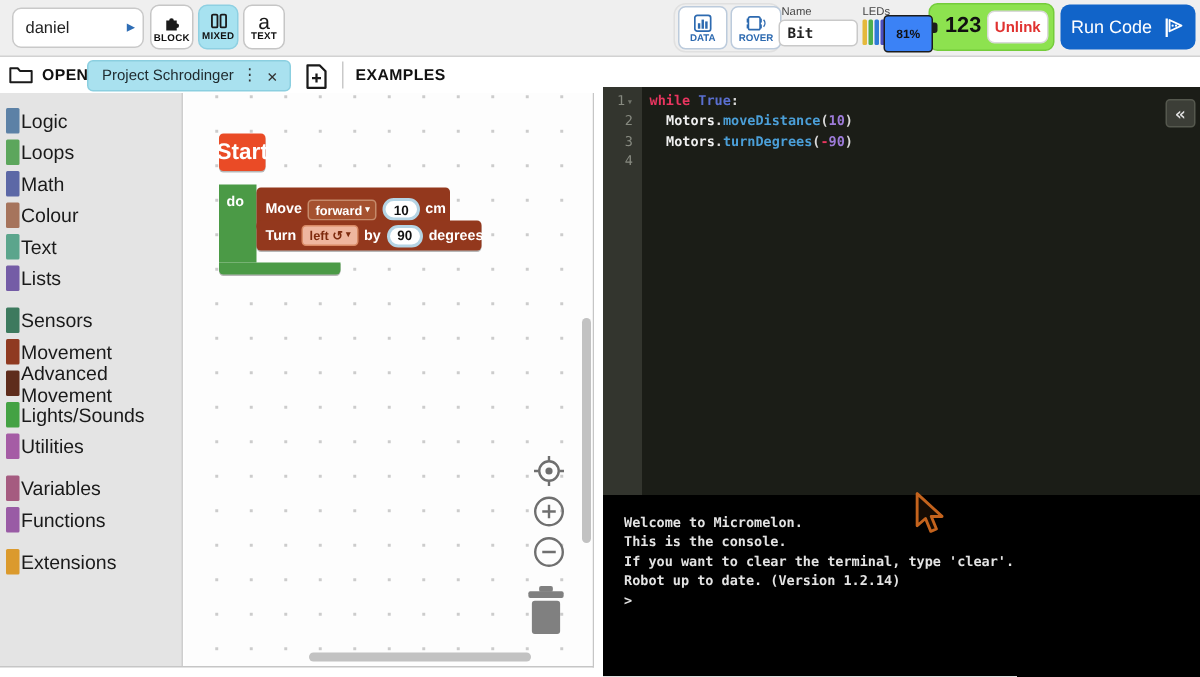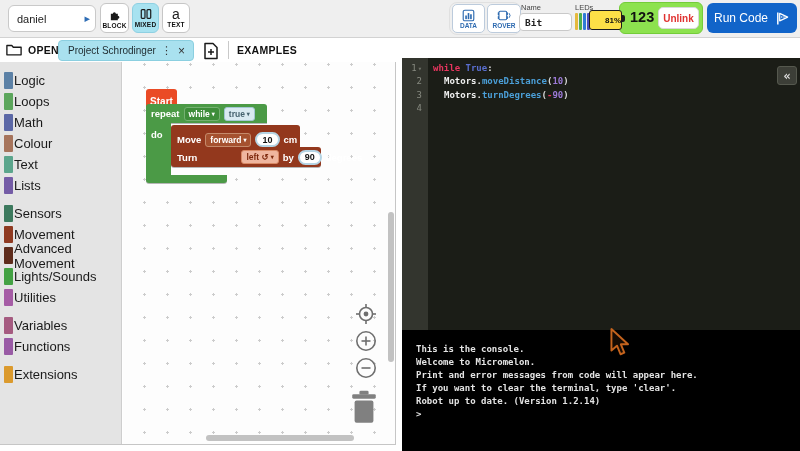--- a/index.html
+++ b/index.html
@@ -33,23 +33,23 @@
   .ib-data { left:452px; } .ib-rover { left:487px; width:34px; }
   .name-label { position:absolute; left:521px; top:3px; font-size:7.5px; color:#444; }
   .name-input { position:absolute; left:519px; top:13px; width:53px; height:18px;
     background:#fff; border:1px solid #c9c9c9; border-radius:4px;
     font:bold 9.5px "DejaVu Sans Mono",monospace; color:#222; padding:0 5px; outline:none; }
   .leds-label { position:absolute; left:575px; top:3px; font-size:7.5px; color:#444; }
   .led-bars { position:absolute; left:575px; top:13px; height:17px; display:flex; gap:1px; }
   .led-bar { width:3px; height:17px; border-radius:1px; }
   .green-panel { position:absolute; left:619px; top:2px; width:84px; height:32px;
     background:#8de24f; border:1px solid #74cc3a; border-radius:6px; }
-  .battery { position:absolute; left:589px; top:10px; width:33px; height:20px;
-    background:#fde047; border:1.5px solid #1c1c1c; border-radius:3px;
-    display:flex; align-items:center; justify-content:flex-end; z-index:2; }
+  .battery { position:absolute; left:589px; top:10px; width:33px; height:25px;
+    background:#3b82f6; border:1.5px solid #1c1c1c; border-radius:3px;
+    display:flex; align-items:center; justify-content:center; z-index:2; }
   .battery::after { content:""; position:absolute; right:-4px; top:3.5px; width:3px; height:7px;
     background:#1c1c1c; border-radius:0 2px 2px 0; }
   .battery span { font-size:8px; font-weight:bold; color:#111; }
   .counter { position:absolute; left:630px; top:9px; font-size:14.5px; font-weight:bold; color:#111; z-index:2; }
   .unlink-btn { position:absolute; left:658px; top:7px; width:41px; height:22px;
     background:#fff; border:1px solid #d9d9d9; border-radius:5px; cursor:pointer;
     font-size:10px; font-weight:bold; color:#e03230; display:flex; align-items:center; justify-content:center; z-index:2; }
   .run-btn { position:absolute; left:707px; top:3px; width:90px; height:30px;
     background:#1164c9; border:none; border-radius:6px; cursor:pointer;
     display:flex; align-items:center; justify-content:center; gap:7px; }
@@ -77,36 +77,36 @@
   .cat-item.gap { margin-top:7px; }
   .cat-chip { position:absolute; left:4px; width:9px; height:17px; border-radius:1px; }
   .cat-label { margin-left:14px; font-size:13px; color:#1a1a1a; }
   .workspace { position:absolute; left:123px; top:0; right:0; bottom:0; background:#fdfdfd;
     background-image:radial-gradient(circle, #cccccc 1.1px, transparent 1.3px);
     background-size:23px 23px; background-position:10px 14px; overflow:hidden; }
   
   .blk { position:absolute; display:flex; align-items:center; gap:4px;
     color:#fff; font-weight:bold; border-radius:3px; box-shadow:0 1px 0 rgba(0,0,0,.28); cursor:grab; }
   .blk-start { left:23px; top:27px; width:31px; height:25px; background:#ea4b26;
-    justify-content:center; font-size:10px; }
+    justify-content:center; font-size:15px; }
   .blk-repeat-head { left:23px; top:42px; height:19px; width:121px; background:#4b9a46;
     font-size:9.5px; padding:0 5px; border-radius:3px 3px 0 0; }
   .blk-spine { position:absolute; left:23px; top:61px; width:25px; height:52px; background:#4b9a46; cursor:grab; }
   .do-label { position:absolute; left:28px; top:67px; color:#fff; font-weight:bold; font-size:9.5px; }
   .blk-foot { position:absolute; left:23px; top:113px; width:81px; height:8px; background:#4b9a46;
     border-radius:0 0 3px 3px; box-shadow:0 1px 0 rgba(0,0,0,.28); cursor:grab; }
   .blk-move { left:48px; top:63px; height:29px; width:129px; background:#93381d; font-size:9.5px; padding:0 6px; }
   .blk-turn { left:48px; top:85px; height:20px; width:150px; background:#93381d; font-size:9.5px; padding:0 6px; }
   .dd { display:inline-flex; align-items:center; gap:2px; border-radius:3px; padding:1px 4px;
     font-size:8.5px; font-weight:bold; cursor:pointer; white-space:nowrap; }
   .dd .caret { font-size:6px; line-height:1; }
   .dd-green { background:#3e8d3a; border:1px solid #74b171; color:#fff; }
   .dd-light { background:#d9eaf1; border:1px solid #a3c6d3; color:#46636f; }
   .dd-rust { background:#a5512f; border:1px solid #c58a6b; color:#fff; }
-  .dd-salmon { background:#efb69f; border:1px solid #d98a66; color:#7e2a0e;margin-left:40px; }
+  .dd-salmon { background:#efb69f; border:1px solid #d98a66; color:#7e2a0e; }
   .num-field { background:#fff; border:2px solid #b5d4e4; border-radius:8px; height:15px;
     padding:0 5px; font-size:9px; font-weight:bold; color:#111; display:inline-flex; align-items:center; cursor:text; }
   
   .ws-ctrl { position:absolute; cursor:pointer; }
   .ctrl-target { left:232px; top:241px; }
   .ctrl-plus { left:232px; top:268px; }
   .ctrl-minus { left:232px; top:295px; }
   .ctrl-trash { left:226px; top:328px; }
   .vscroll { position:absolute; left:265px; top:150px; width:6px; height:150px; background:#c2c2c2; border-radius:3px; cursor:pointer; }
   .hscroll { position:absolute; left:83px; top:373px; width:148px; height:6px; background:#c2c2c2; border-radius:3px; cursor:pointer; }
@@ -304,31 +304,20 @@
           <span class="cat-label">Extensions</span>
         </div>
     </div>
 
     <div class="workspace">
 
       <div class="blk blk-start">
         <span>Start</span>
       </div>
 
-      <div class="blk blk-repeat-head">
-        <span>repeat</span>
-        <span class="dd dd-green">
-          <span>while</span>
-          <span class="caret">▾</span>
-        </span>
-        <span class="dd dd-light">
-          <span>true</span>
-          <span class="caret">▾</span>
-        </span>
-      </div>
 
       <div class="blk-spine"></div>
       <span class="do-label">do</span>
 
       <div class="blk blk-move">
         <span>Move</span>
         <span class="dd dd-rust">
           <span>forward</span>
           <span class="caret">▾</span>
         </span>
@@ -401,23 +390,22 @@
       <div class="code-line ind"><span class="tok-obj">Motors</span><span class="tok-plain">.</span><span class="tok-fn">moveDistance</span><span class="tok-plain">(</span><span class="tok-num">10</span><span class="tok-plain">)</span></div>
       <div class="code-line ind"><span class="tok-obj">Motors</span><span class="tok-plain">.</span><span class="tok-fn">turnDegrees</span><span class="tok-plain">(</span><span class="tok-kw">-</span><span class="tok-num">90</span><span class="tok-plain">)</span></div>
       <div class="code-line"></div>
     </div>
     <div class="collapse-btn">
       <span>«</span>
     </div>
   </div>
 
   <div class="console">
+    <div class="console-line">Welcome to Micromelon.</div>
     <div class="console-line">This is the console.</div>
-    <div class="console-line">Welcome to Micromelon.</div>
-    <div class="console-line">Print and error messages from code will appear here.</div>
     <div class="console-line">If you want to clear the terminal, type 'clear'.</div>
     <div class="console-line">Robot up to date. (Version 1.2.14)</div>
     <div class="console-line">&gt;</div>
   </div>
 
   <svg class="mouse-cursor" width="24" height="30" viewBox="0 0 20 28">
     <path d="M2 1 L2 21 L7.2 16.5 L10.5 24.5 L14 23 L10.8 15.2 L17.5 15.2 Z" fill="rgba(25,13,3,0.85)" stroke="#c4631d" stroke-width="1.8" stroke-linejoin="round"></path>
   </svg>
 
 </div>

